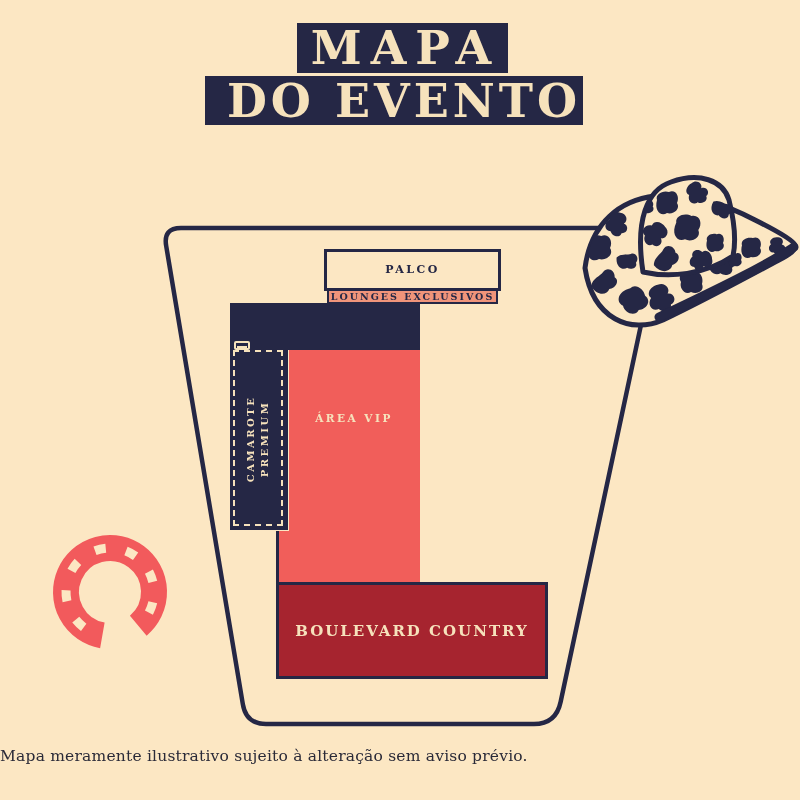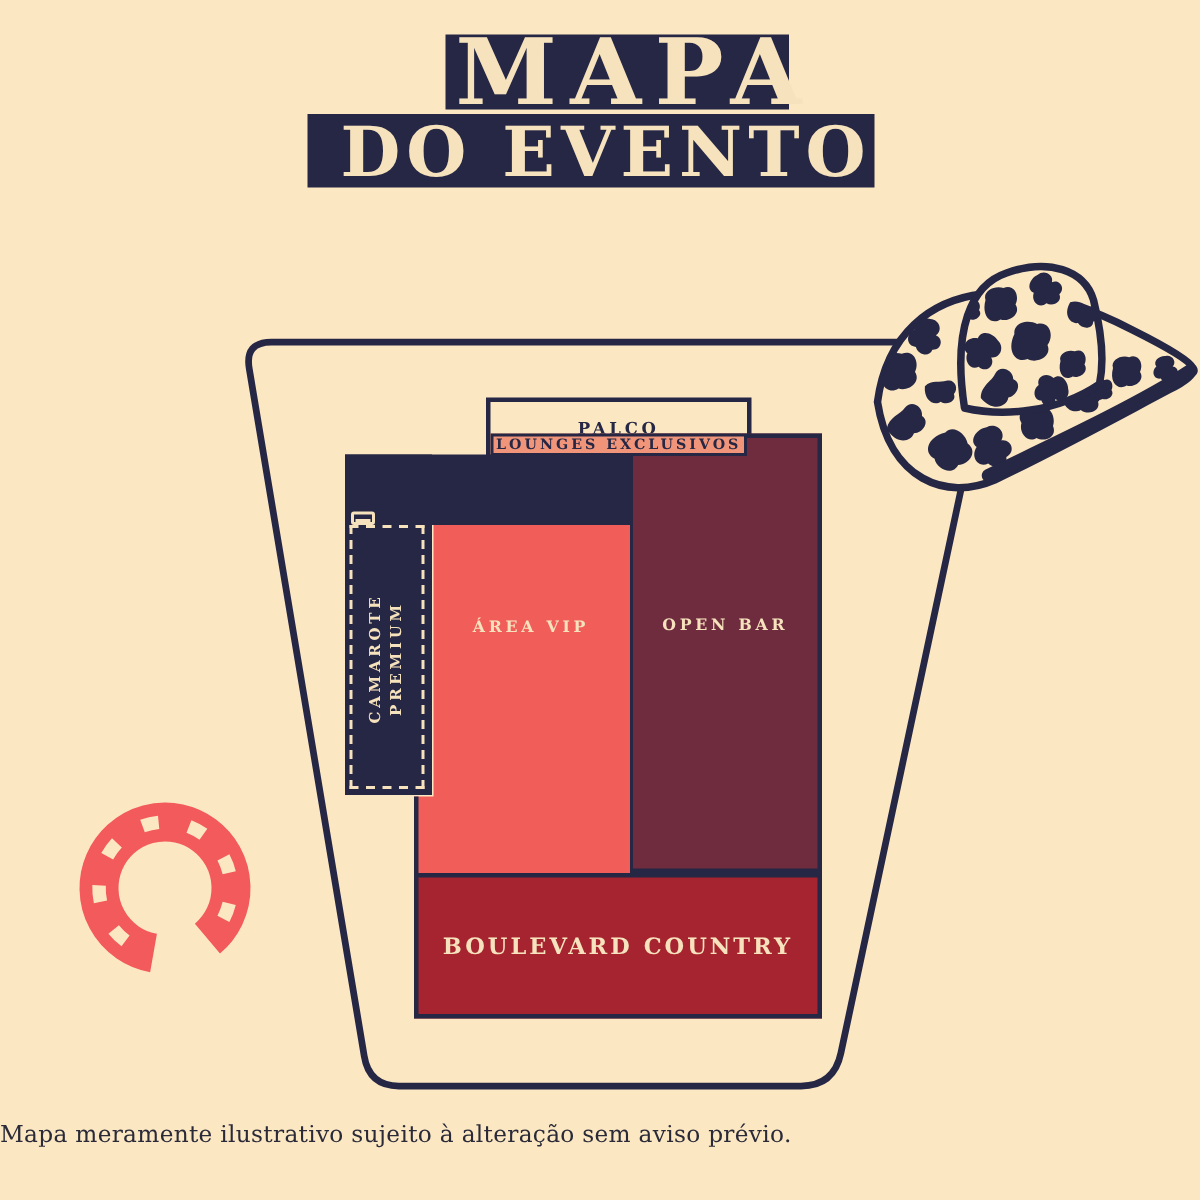--- a/index.html
+++ b/index.html
@@ -21,33 +21,33 @@
     background:var(--background);overflow:hidden;
   }
   .abs{position:absolute;}
 
   
   .title-box{
     background:var(--navy);color:var(--cream);
     display:flex;align-items:center;justify-content:center;
     font-weight:bold;line-height:1;white-space:nowrap;
   }
-  .title-line1{left:297px;top:23px;width:205px;height:50px;font-size:61px;letter-spacing:9px;padding-left:24px;}
+  .title-line1{left:297px;top:23px;width:205px;height:50px;font-size:46px;letter-spacing:9px;padding-left:6px;}
   .title-line2{left:205px;top:76px;width:358px;height:49px;font-size:46px;letter-spacing:4px;padding-left:20px;}
 
   
   .outline-svg{left:0;top:0;width:800px;height:800px;}
 
   
   .block{box-sizing:border-box;display:flex;align-items:center;justify-content:center;}
   .block-label{
     font-weight:bold;letter-spacing:2.5px;font-size:11px;line-height:1.2;
     text-align:center;white-space:nowrap;
   }
-  .palco{left:324px;top:249px;width:177px;height:42px;background:var(--background);border:3px solid var(--navy);color:var(--navy);margin-top:16px;}
+  .palco{left:324px;top:249px;width:177px;height:42px;background:var(--background);border:3px solid var(--navy);color:var(--navy);}
   .lounges{left:327px;top:289px;width:171px;height:15px;background:var(--salmon);border:2px solid var(--navy);color:var(--navy);}
   .lounges .block-label{font-size:9.5px;letter-spacing:2px;}
   .openbar{left:419px;top:289px;width:129px;height:293px;background:var(--maroon);border:3px solid var(--navy);}
   .openbar .block-label{color:var(--cream);position:relative;top:-18px;font-size:10.5px;}
   .navy-top-bar{left:230px;top:303px;width:190px;height:47px;background:var(--navy);}
   .navy-column{left:230px;top:303px;width:58px;height:227px;background:var(--navy);}
   .camarote-dashed{
     left:3px;top:47px;width:50px;height:176px;box-sizing:border-box;
     border:2px dashed var(--cream);position:absolute;
   }
@@ -91,23 +91,20 @@
 
   <svg class="abs outline-svg" viewBox="0 0 800 800" aria-hidden="true">
     <path d="M 181,228 L 643,228 Q 661,228 657.8,246 L 560.6,702 Q 556,724 534,724
              L 266,724 Q 246,724 242.8,704 L 166.2,246 Q 163,228 181,228 Z" fill="none" stroke="var(--navy)" stroke-width="4.5" stroke-linejoin="round"></path>
   </svg>
 
   <div class="abs block palco">
     <span class="block-label">PALCO</span>
   </div>
 
-  <div class="abs block openbar">
-    <span class="block-label">OPEN BAR</span>
-  </div>
 
   <div class="abs block lounges">
     <span class="block-label">LOUNGES EXCLUSIVOS</span>
   </div>
 
   <div class="abs navy-top-bar"></div>
 
   <div class="abs navy-column">
     <div class="camarote-dashed"></div>
     <div class="bench"></div>

